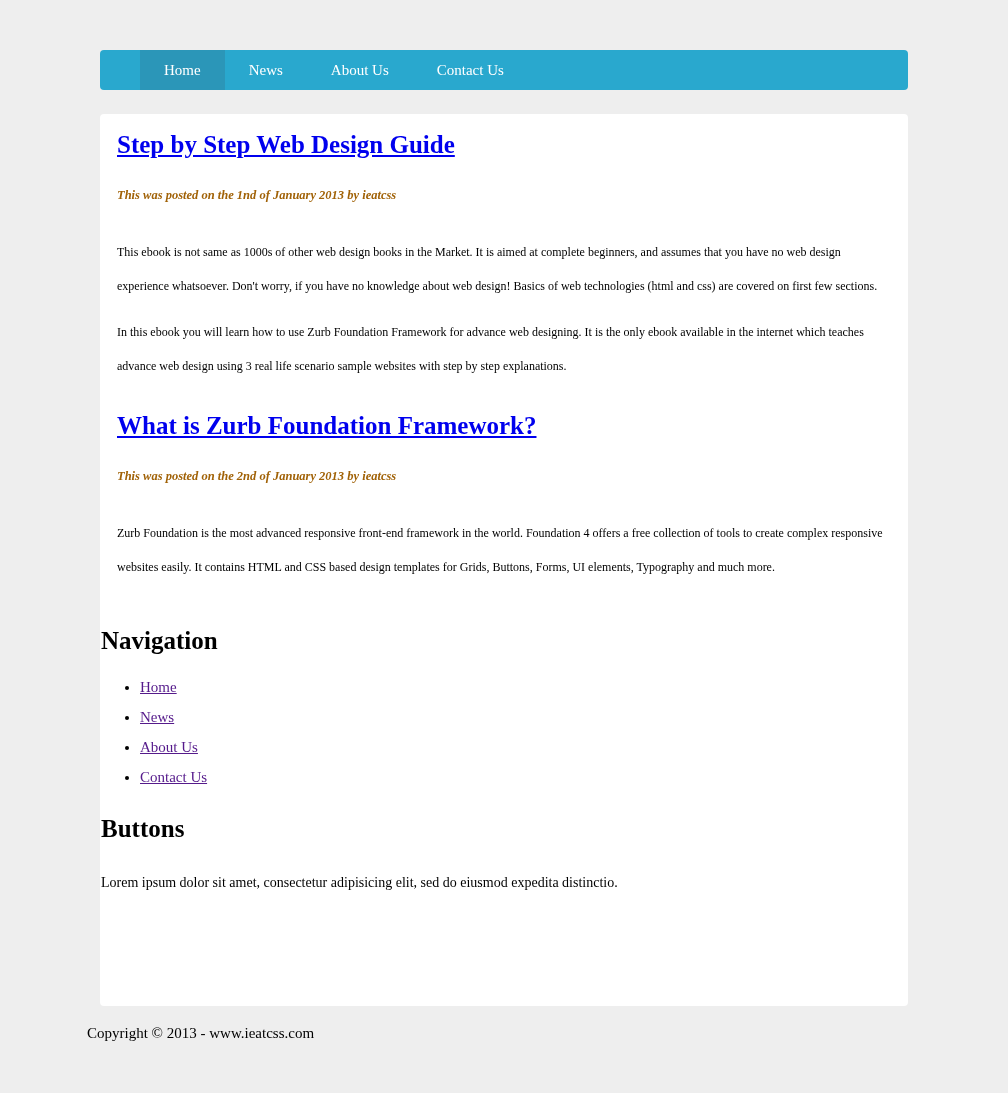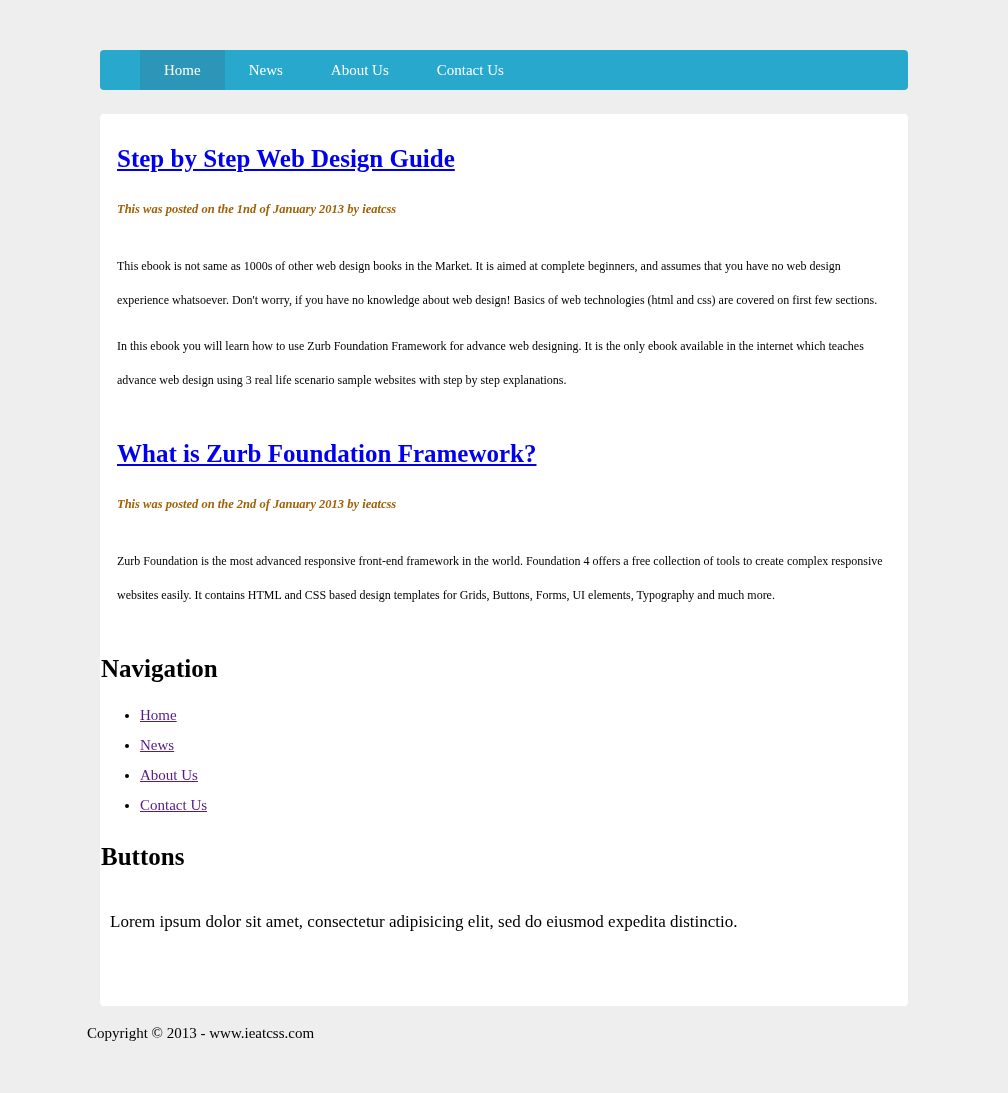--- a/index.html
+++ b/index.html
@@ -78,21 +78,21 @@
     font-family: "Liberation Serif", "DejaVu Serif", serif;
     font-size: 25px;
     font-weight: bold;
     line-height: 1.2;
   }
   .post-title a {
     color: #0000EE;
     text-decoration: underline;
   }
   h2.post-title {
-    margin-top: 14px;
+    margin-top: 0;
   }
 
   .post-meta {
     margin: 0;
     font-family: "Liberation Serif", "DejaVu Serif", serif;
     font-size: 12.5px;
     font-weight: bold;
     font-style: italic;
     color: #a16207;
     line-height: 1.2;
@@ -134,24 +134,24 @@
     font-size: 15px;
     line-height: 30px;
     color: #000000;
   }
   .nav-list li a {
     color: #551A8B;
     text-decoration: underline;
   }
 
   .featured-text {
-    margin: 9px;
+    margin: 0;
     padding-left: 1px;
     font-family: "Liberation Serif", "DejaVu Serif", serif;
-    font-size: 17px;
+    font-size: 14px;
     line-height: 1.4;
     color: #000000;
   }
 
   
   .footer {
     position: absolute;
     left: 87px;
     top: 1024px;
     font-family: "Liberation Serif", "DejaVu Serif", serif;

